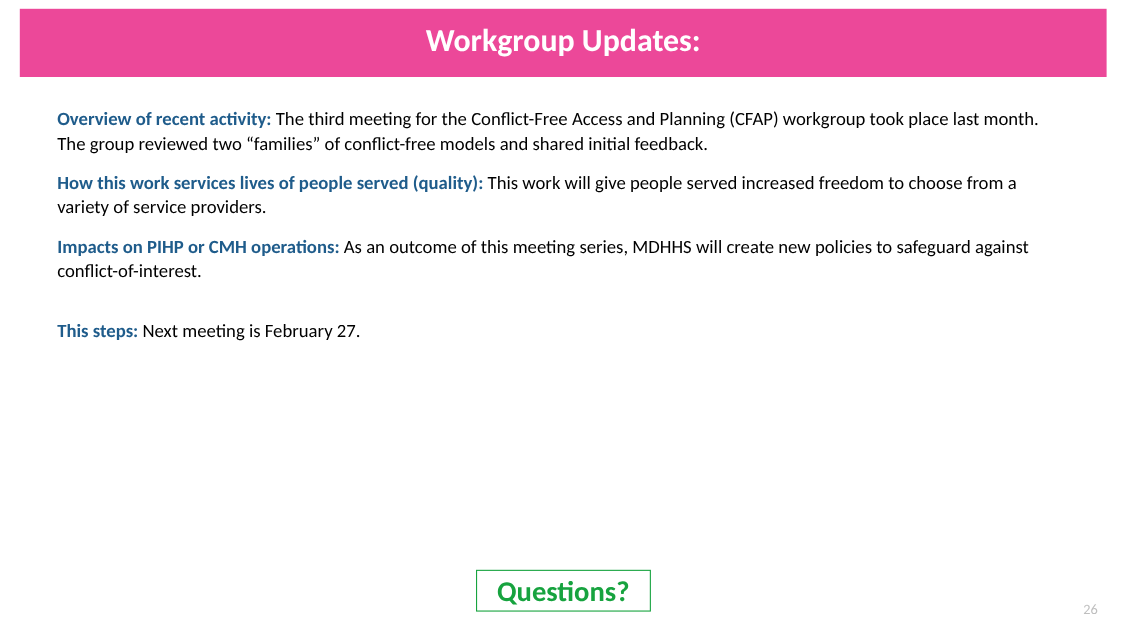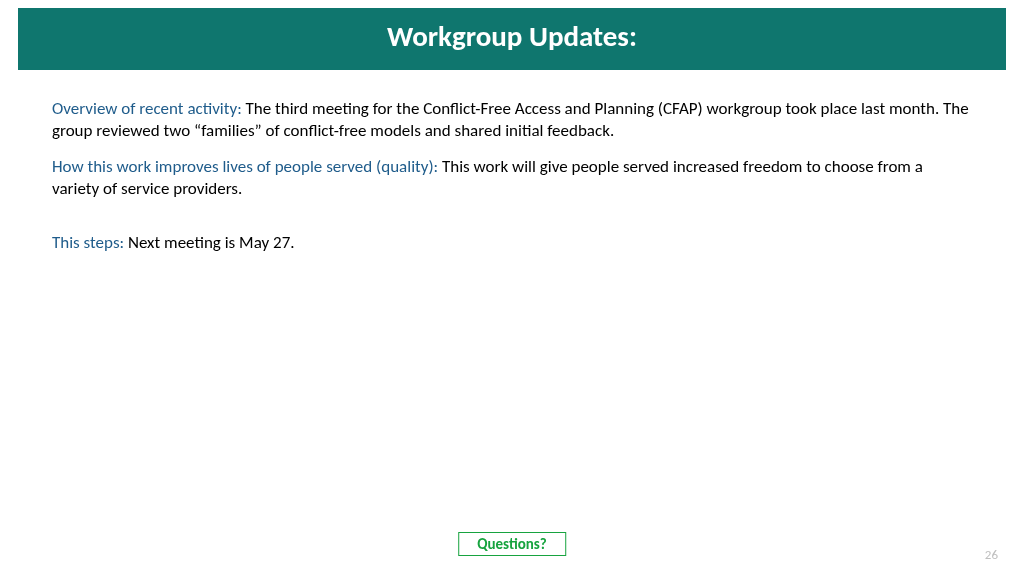--- a/index.html
+++ b/index.html
@@ -9,41 +9,41 @@
     }
     body {
       width: 1024px;
       height: 576px;
       font-family: Calibri, 'Segoe UI', Arial, sans-serif;
       background: #ffffff;
       position: relative;
       overflow: hidden;
     }
     .title-banner {
-      background: #0f766e;
+      background: #ec4899;
       color: #ffffff;
       text-align: center;
       padding: 10px 20px 14px 20px;
       margin: 8px 18px 0 18px;
       font-weight: bold;
       font-size: 29px;
       line-height: 1.3;
     }
     .content {
       padding: 28px 52px 0 52px;
       font-size: 17px;
       line-height: 1.3;
       color: #000000;
     }
     .section {
       margin-bottom: 14px;
     }
     .section-label {
       color: #1f5c8b;
-      font-weight: normal;
+      font-weight: bold;
       margin-top: 20px;
     }
     .bullet-list {
       list-style: none;
       padding-left: 6px;
       margin-top: 2px;
     }
     .bullet-list li {
       position: relative;
       padding-left: 22px;
@@ -60,21 +60,21 @@
       margin-top: 32px;
     }
     .questions-box {
       position: absolute;
       bottom: 20px;
       left: 50%;
       transform: translateX(-50%);
       border: 1.5px solid #17a33f;
       color: #17a33f;
       font-weight: bold;
-      font-size: 15px;
+      font-size: 26px;
       padding: 2px 18px;
     }
     .page-number {
       position: absolute;
       bottom: 14px;
       right: 26px;
       color: #bfbfbf;
       font-size: 13px;
     }
   </style>
@@ -85,25 +85,28 @@
   <div>Workgroup Updates:</div>
 </div>
 
 <div class="content">
 
   <div class="section">
     <span class="section-label">Overview of recent activity: </span><span>The third meeting for the Conflict-Free Access and Planning (CFAP) workgroup took place last month. The group reviewed two “families” of conflict-free models and shared initial feedback.</span>
   </div>
 
   <div class="section">
-    <span class="section-label">How this work improves lives of people served (quality): </span><span>This work will give people served increased freedom to choose from a variety of service providers.</span>
+    <span class="section-label">How this work services lives of people served (quality): </span><span>This work will give people served increased freedom to choose from a variety of service providers.</span>
   </div>
 
+  <div class="section">
+    <span class="section-label">Impacts on PIHP or CMH operations: </span><span>As an outcome of this meeting series, MDHHS will create new policies to safeguard against conflict-of-interest.</span>
+  </div>
 
   <div class="section next-steps">
-    <span class="section-label">This steps: </span><span>Next meeting is May 27.</span>
+    <span class="section-label">This steps: </span><span>Next meeting is February 27.</span>
   </div>
 
 </div>
 
 <div class="questions-box">Questions?</div>
 
 <div class="page-number">26</div>
 
 </body></html>

